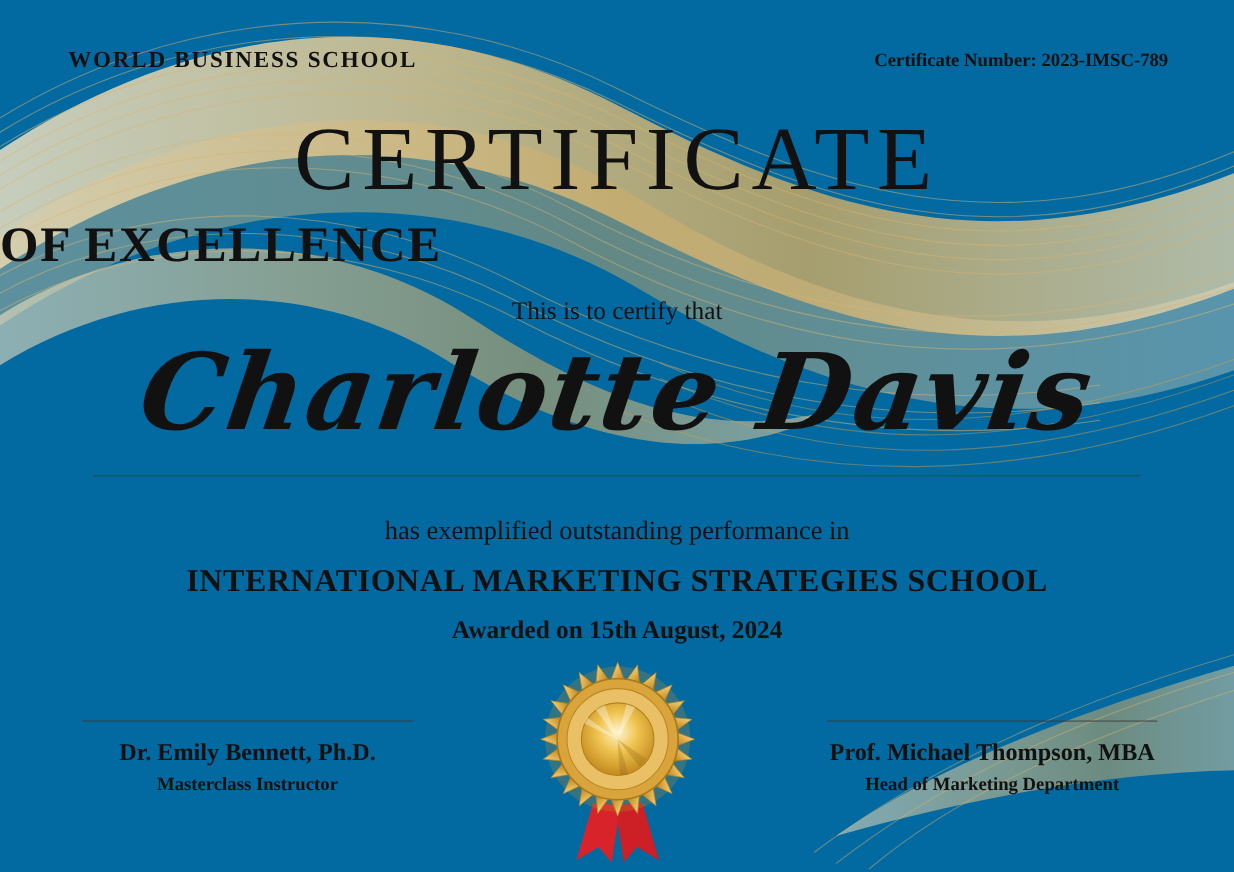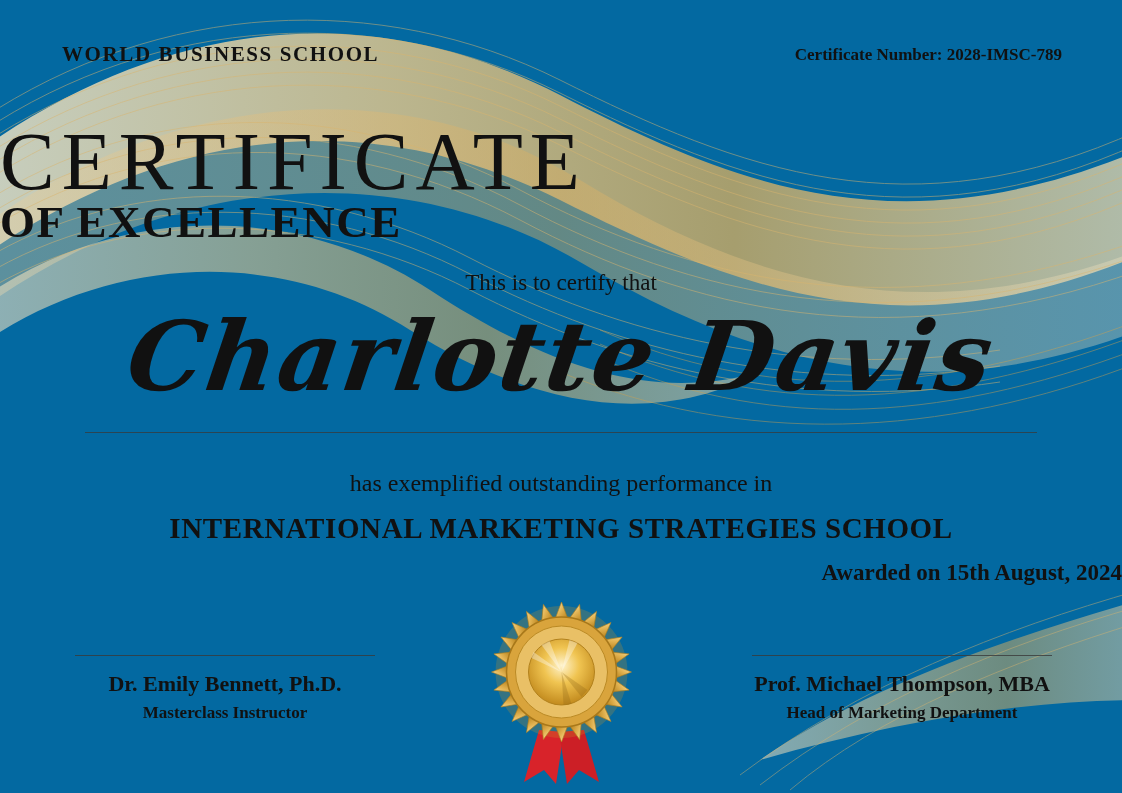--- a/index.html
+++ b/index.html
@@ -44,22 +44,22 @@
     font-weight: bold;
     font-family: "Liberation Serif", serif;
     white-space: nowrap;
   }
 
   
   .title-main {
     position: absolute;
     left: 0;
     right: 0;
-    top: 121px;
-    text-align: left;
+    top: 104px;
+    text-align: center;
     font-family: "Liberation Serif", serif;
     font-size: 82px;
     letter-spacing: 7px;
     line-height: 1;
     font-weight: 400;
   }
   .title-sub {
     position: absolute;
     left: 0;
     right: 0;
@@ -125,21 +125,21 @@
     font-size: 29px;
     font-weight: bold;
     letter-spacing: .6px;
     font-family: "Liberation Serif", serif;
   }
   .awarded-date {
     position: absolute;
     left: 0;
     right: 0;
     top: 560px;
-    text-align: right;
+    text-align: center;
     font-size: 23px;
     font-weight: bold;
     font-family: "Liberation Serif", serif;
   }
 
   
   .seal {
     position: absolute;
     left: 484px;
     top: 600px;
@@ -231,21 +231,21 @@
       <path d="M 1140,600 C 1000,640 860,690 760,760 C 900,720 1030,700 1140,700 Z" fill="url(#g1)" opacity="0.55"></path>
       <g fill="none" stroke="#d9b46e" stroke-width="1" opacity="0.45">
         <path d="M 1140,590 C 1000,630 860,685 740,775"></path>
         <path d="M 1140,606 C 1000,646 870,700 760,785"></path>
         <path d="M 1140,622 C 1010,662 880,714 790,790"></path>
       </g>
     </svg>
   </div>
 
   <div class="school-name">WORLD BUSINESS SCHOOL</div>
-  <div class="cert-number">Certificate Number: 2028-IMSC-789</div>
+  <div class="cert-number">Certificate Number: 2023-IMSC-789</div>
 
   <div class="title-main">CERTIFICATE</div>
   <div class="title-sub">OF EXCELLENCE</div>
 
   <div class="certify-line">This is to certify that</div>
   <div class="recipient">Charlotte Davis</div>
   <div class="name-rule"></div>
 
   <div class="performance-line">has exemplified outstanding performance in</div>
   <div class="course-name">INTERNATIONAL MARKETING STRATEGIES SCHOOL</div>

